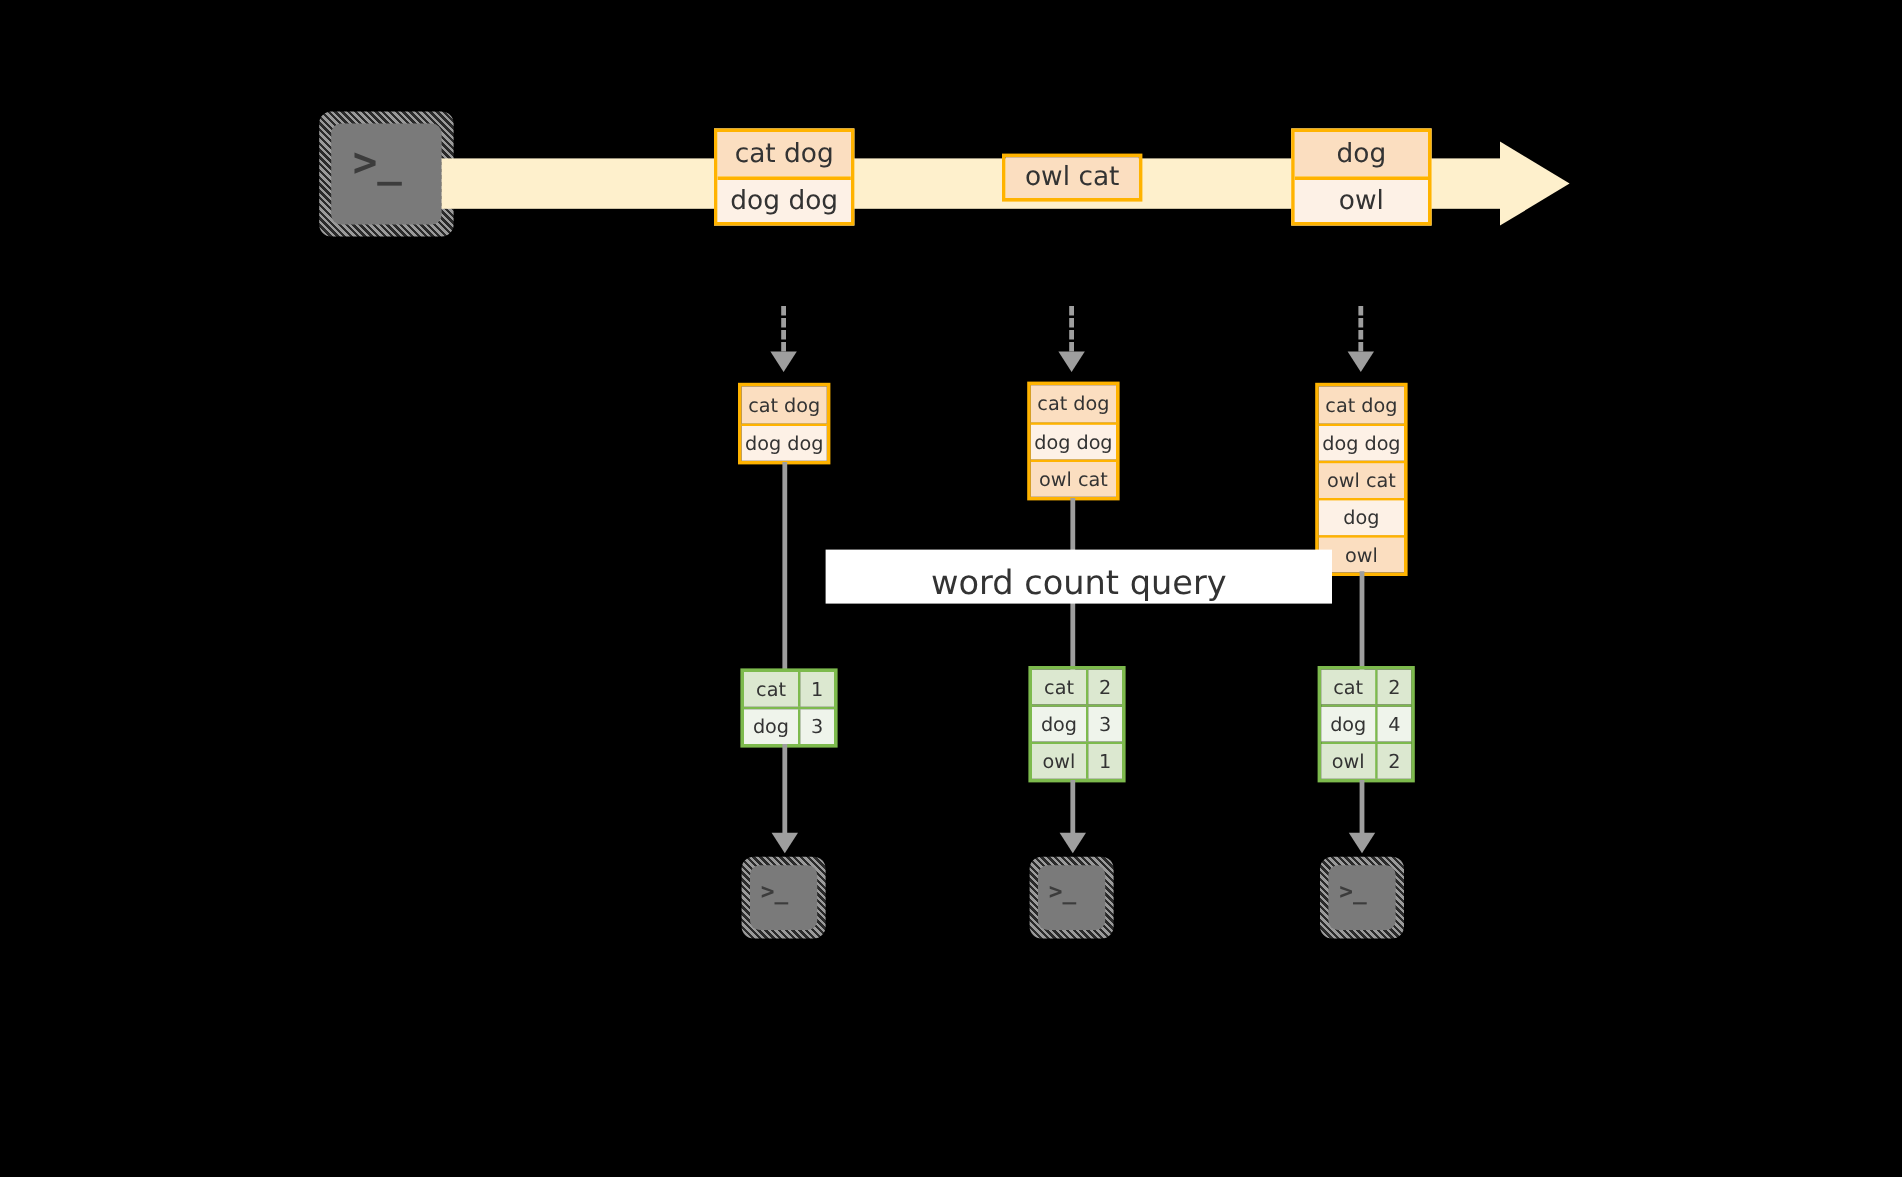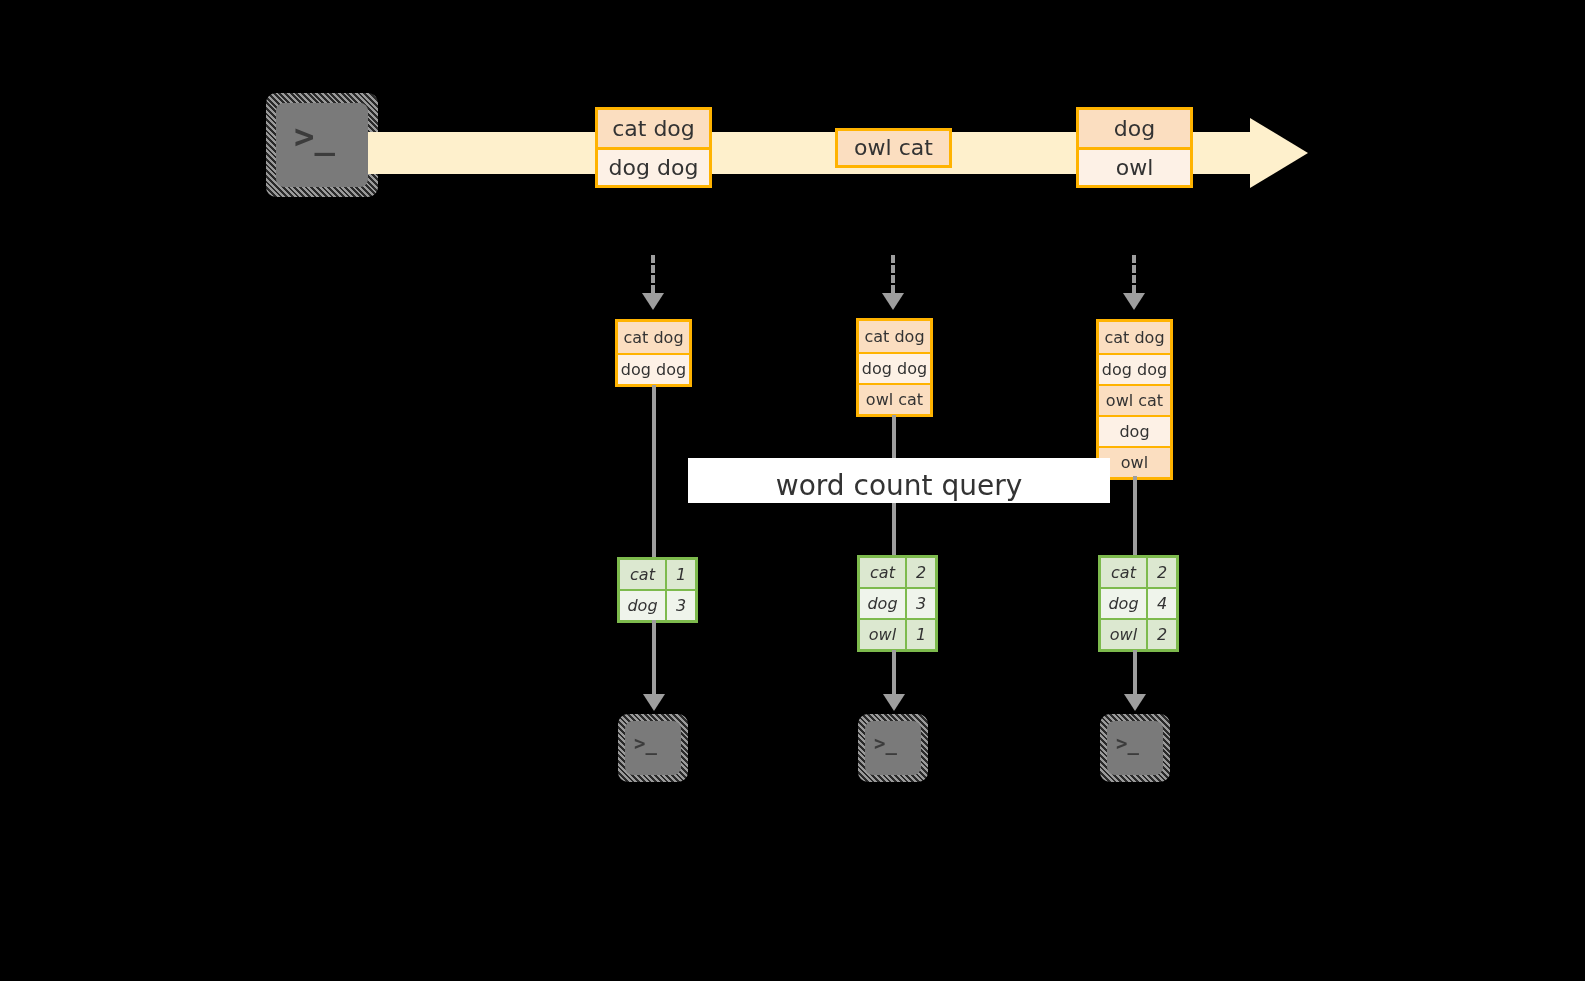--- a/index.html
+++ b/index.html
@@ -58,21 +58,21 @@
   .statebox .row + .row{border-top:2px solid #FFB300;}
 
   
   .qband{position:absolute;left:688px;top:458px;width:422px;height:45px;
          background:#FFF;display:flex;align-items:center;justify-content:center;}
   .qband span{color:#333;font-size:28px;line-height:1;margin-top:10px;}
 
   
   .restable{position:absolute;box-sizing:border-box;border:3px solid #7DBA4D;
             border-collapse:collapse;}
-  .restable .trow{display:flex;font-style:italic;}
+  .restable .trow{display:flex;}
   .restable .trow + .trow{border-top:2px solid #7DBA4D;}
   .restable .c1{box-sizing:border-box;width:47px;height:29px;
             display:flex;align-items:center;justify-content:center;
             font-size:16px;color:#333;border-right:2px solid #7DBA4D;}
   .restable .c2{box-sizing:border-box;width:28px;height:29px;
             display:flex;align-items:center;justify-content:center;
             font-size:16px;color:#333;}
   .restable .sh{background:#DCE8D0;}
   .restable .lt{background:#EFF4EB;}
 </style>

